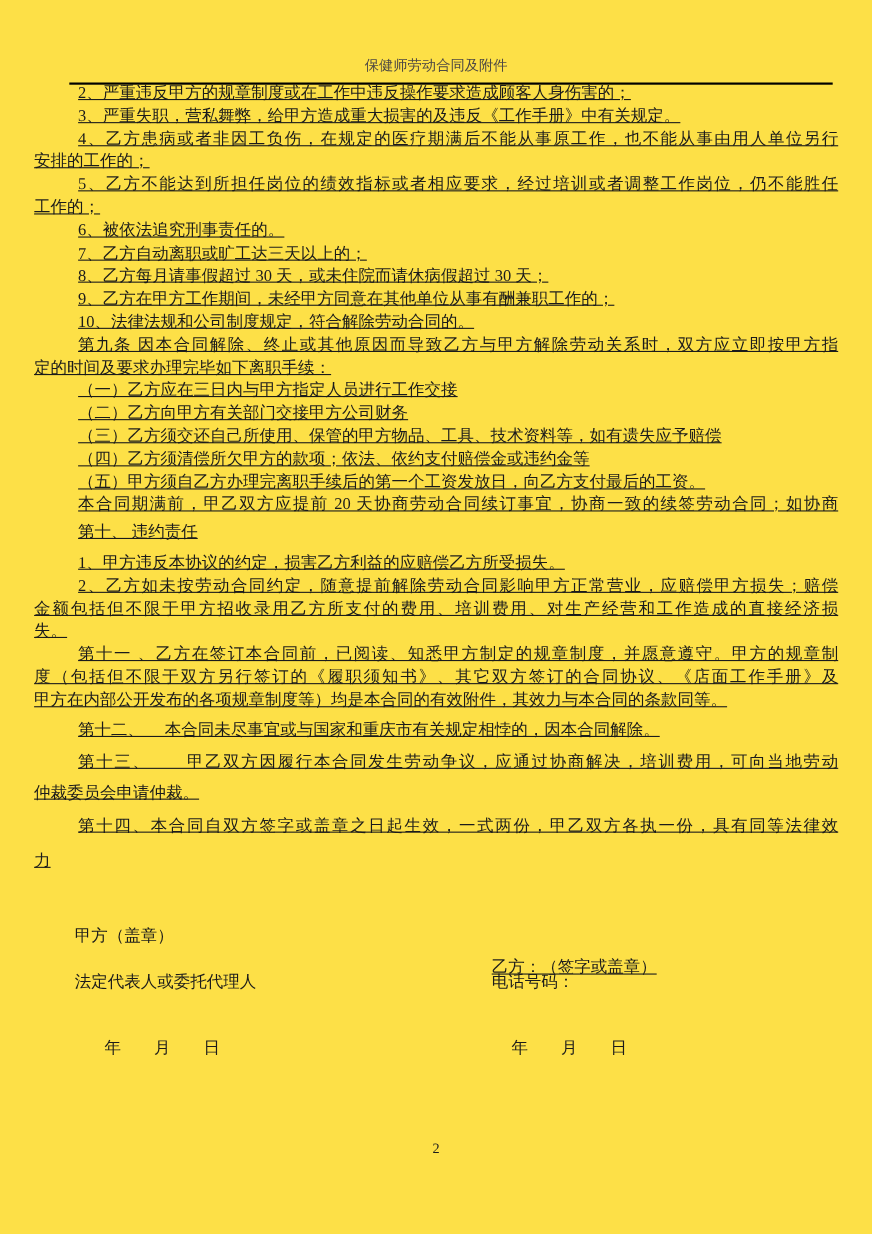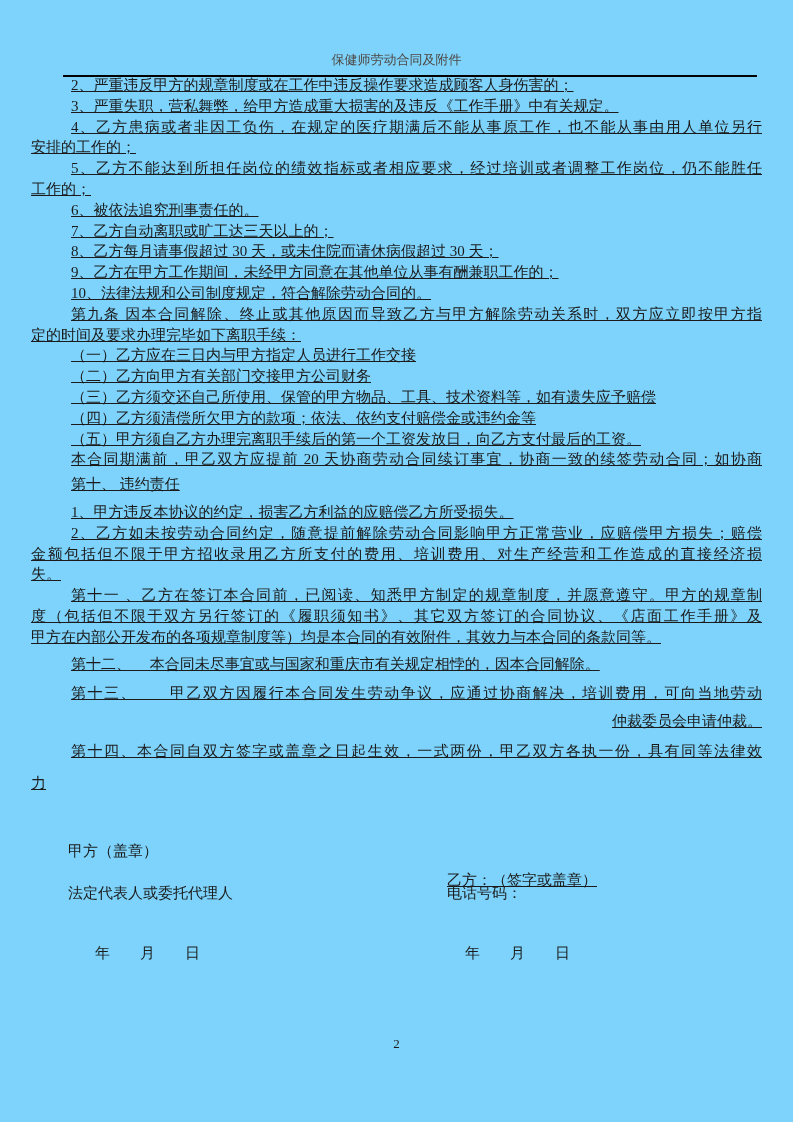--- a/index.html
+++ b/index.html
@@ -1,21 +1,21 @@
 <!DOCTYPE html>
 <html><head>
 <meta charset="utf-8">
 <style>
   html,body { margin:0; padding:0; background:#888; }
   .page {
     position: relative;
     width: 793px;
     height: 1122px;
     margin: 0 auto;
-    background: #7dd3fc;
+    background: #fde047;
     font-family: "Liberation Serif", "DejaVu Serif", serif;
     color: #1b1b1b;
     overflow: hidden;
   }
   .header-title {
     position: absolute;
     top: 51px;
     left: 0;
     width: 100%;
     text-align: center;
@@ -37,21 +37,21 @@
     width: 731px;
     font-size: 15px;
     line-height: 20.8px;
     text-decoration: underline;
   }
   .para { margin: 0; }
   .mt4 { margin-top: 4px; }
   .mt5 { margin-top: 5px; }
   .mt6 { margin-top: 6px; }
   .mt7 { margin-top: 7px; }
-  .lh28 .line { line-height: 28px; text-align: right; }
+  .lh28 .line { line-height: 28px; }
   .lh32 .line { line-height: 32px; }
   .line { white-space: pre-wrap; }
   .line.indent { text-indent: 40px; }
   .line.fill { text-align: justify; text-align-last: justify; }
   .sig-item {
     position: absolute;
     font-size: 15px;
     line-height: 20px;
     white-space: pre;
   }

